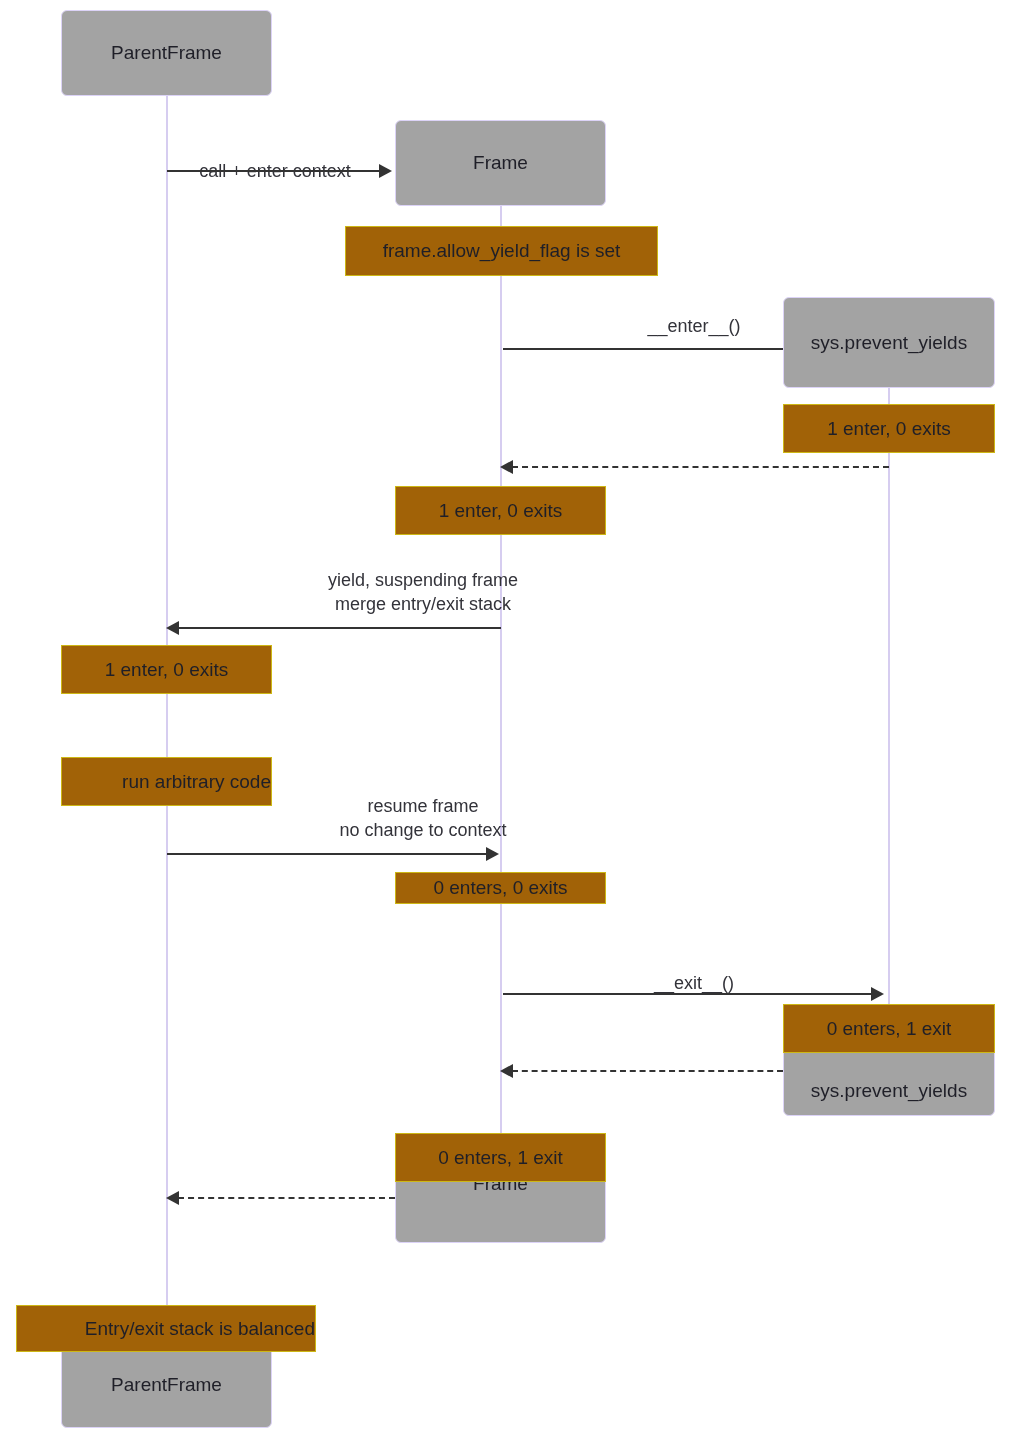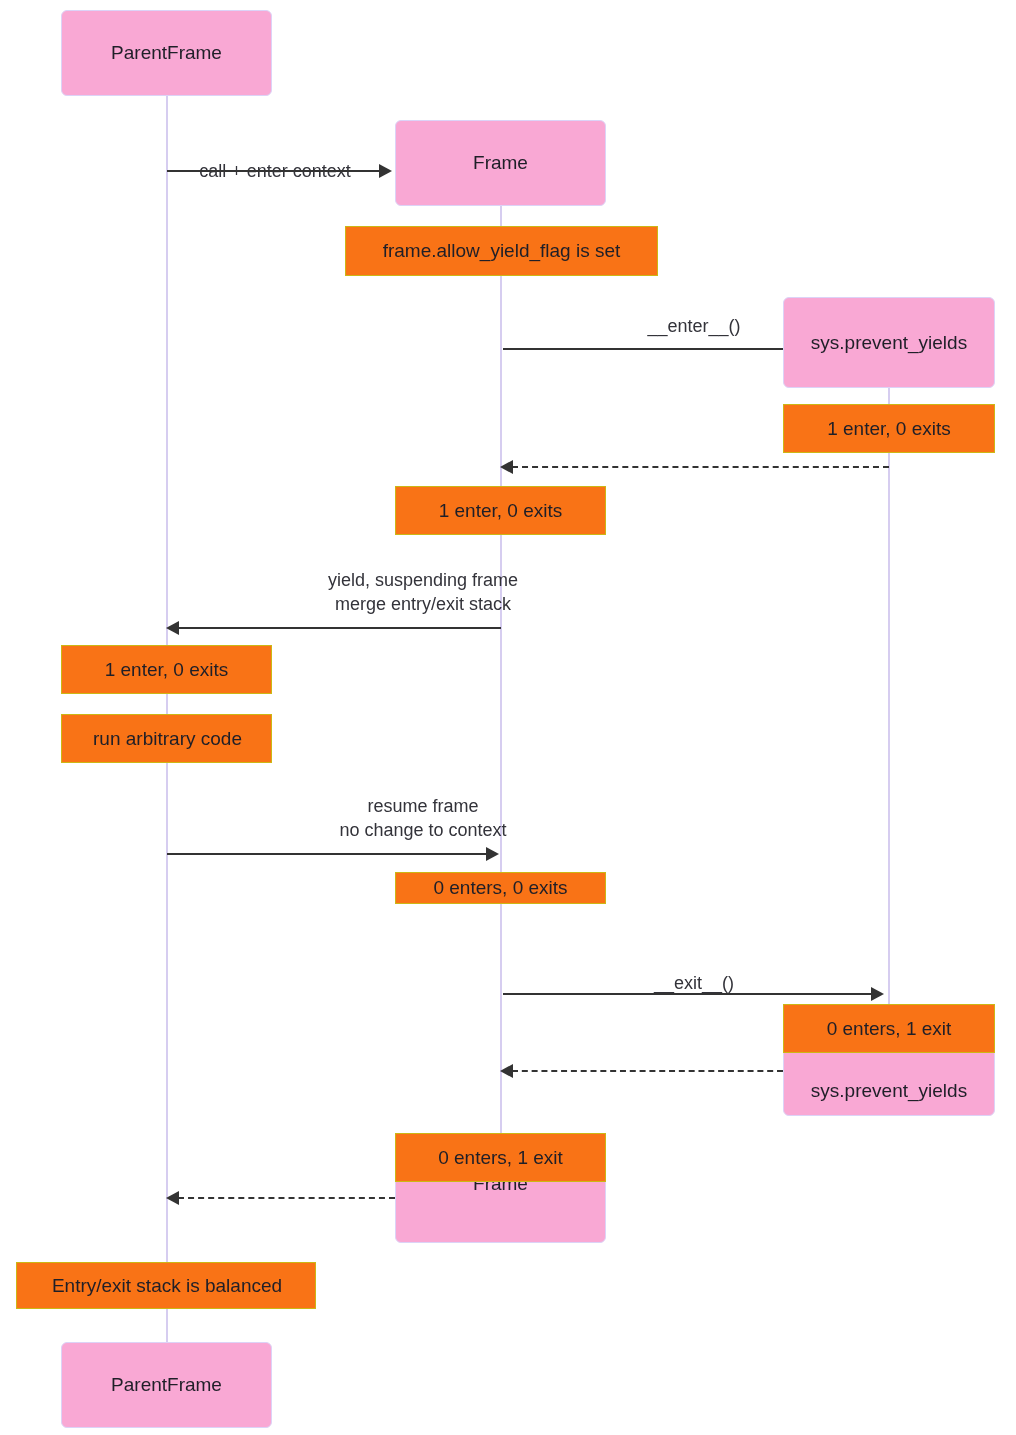--- a/index.html
+++ b/index.html
@@ -19,45 +19,46 @@
   }
   .lifeline {
     position: absolute;
     width: 2px;
     background: #d6cdf0;
     z-index: 1;
   }
   .participant {
     position: absolute;
     box-sizing: border-box;
-    background: #f9a8d4;
+    background: #a3a3a3;
     border: 1px solid #dcd3f7;
     border-radius: 6px;
     display: flex;
     align-items: center;
     justify-content: center;
     color: #1f1f28;
     font-size: 19px;
     z-index: 3;
   }
   .note {
     position: absolute;
     box-sizing: border-box;
-    background: #f97316;
+    background: #a16207;
     border: 1px solid #cdb715;
     display: flex;
     align-items: center;
     justify-content: center;
     color: #1f1f28;
     font-size: 19px;
     z-index: 4;
   }
   .note.left-align {
-    justify-content: center;
+    justify-content: flex-end;
     padding-left: 2px;
+    margin-top: 43px;
   }
   .msg-line {
     position: absolute;
     height: 0;
     border-top: 2px solid #333333;
     z-index: 2;
   }
   .msg-line.dashed {
     border-top: 2px dashed #333333;
   }

